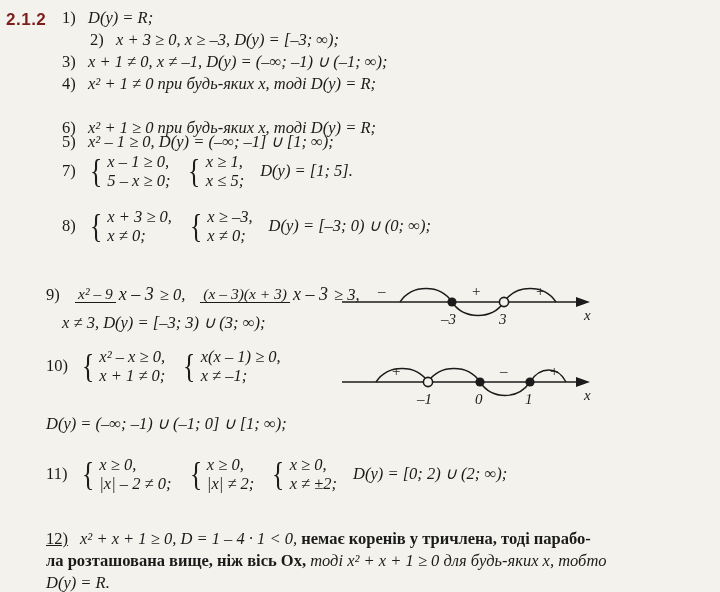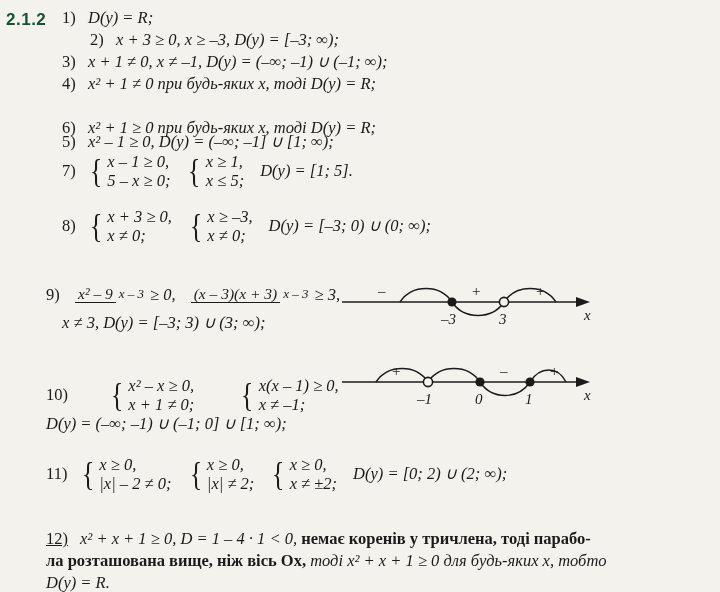--- a/index.html
+++ b/index.html
@@ -9,21 +9,21 @@
     font-family:"Liberation Serif", serif;
     color:#1b1b1b;
     position:relative;
     overflow:hidden;
   }
   .page{position:absolute;inset:0;}
   .exnum{
     position:absolute;left:6px;top:10px;
     font-family:"Liberation Sans", sans-serif;
     font-weight:bold;font-size:17px;letter-spacing:.5px;
-    color:#14532d;
+    color:#7f1d1d;
   }
   .item{
     position:absolute;
     font-size:16.5px;
     line-height:19px;
     white-space:nowrap;
   }
   .num{display:inline-block;min-width:26px;}
   .it{font-style:italic;}
   .brace-row{
@@ -48,21 +48,21 @@
   .lines span{display:block;line-height:19px;white-space:nowrap;}
   .frac{
     display:inline-flex;flex-direction:row;
     vertical-align:middle;
     text-align:center;
     margin:0 3px;
     position:relative;
     top:-1px;
   }
   .frac .top{border-bottom:1.3px solid #1b1b1b;padding:0 3px;line-height:16px;font-size:15.5px;}
-  .frac .bot{padding:0 3px;line-height:16px;font-size:13px;}
+  .frac .bot{padding:0 3px;line-height:16px;font-size:18px;}
   .numline{position:absolute;}
   .final{
     position:absolute;
     font-size:16.5px;
     line-height:22px;
     width:700px;
     white-space:normal;
   }
   .b{font-weight:bold;}
 </style>
@@ -156,21 +156,21 @@
       <circle cx="164" cy="26" r="4.6" fill="#f3f2ec" stroke="#1b1b1b" stroke-width="1.6"></circle>
       <text x="38" y="20" font-family="Liberation Serif, serif" font-size="15" fill="#1b1b1b">–</text>
       <text x="132" y="20" font-family="Liberation Serif, serif" font-size="15" fill="#1b1b1b">+</text>
       <text x="196" y="20" font-family="Liberation Serif, serif" font-size="15" fill="#1b1b1b">+</text>
       <text x="101" y="48" font-family="Liberation Serif, serif" font-style="italic" font-size="15" fill="#1b1b1b">–3</text>
       <text x="159" y="48" font-family="Liberation Serif, serif" font-style="italic" font-size="15" fill="#1b1b1b">3</text>
       <text x="244" y="44" font-family="Liberation Serif, serif" font-style="italic" font-size="15" fill="#1b1b1b">x</text>
     </svg>
   </div>
 
-  <div class="brace-row" style="left:46px;top:376px;gap:29px;">
+  <div class="brace-row" style="left:46px;top:347px;">
     <span class="num" style="min-width:34px;">10)</span>
     <span class="sys">
       <span class="brace">{</span>
       <span class="lines it">
         <span>x² – x ≥ 0,</span>
         <span>x + 1 ≠ 0;</span>
       </span>
     </span>
     <span class="sys">
       <span class="brace">{</span>

